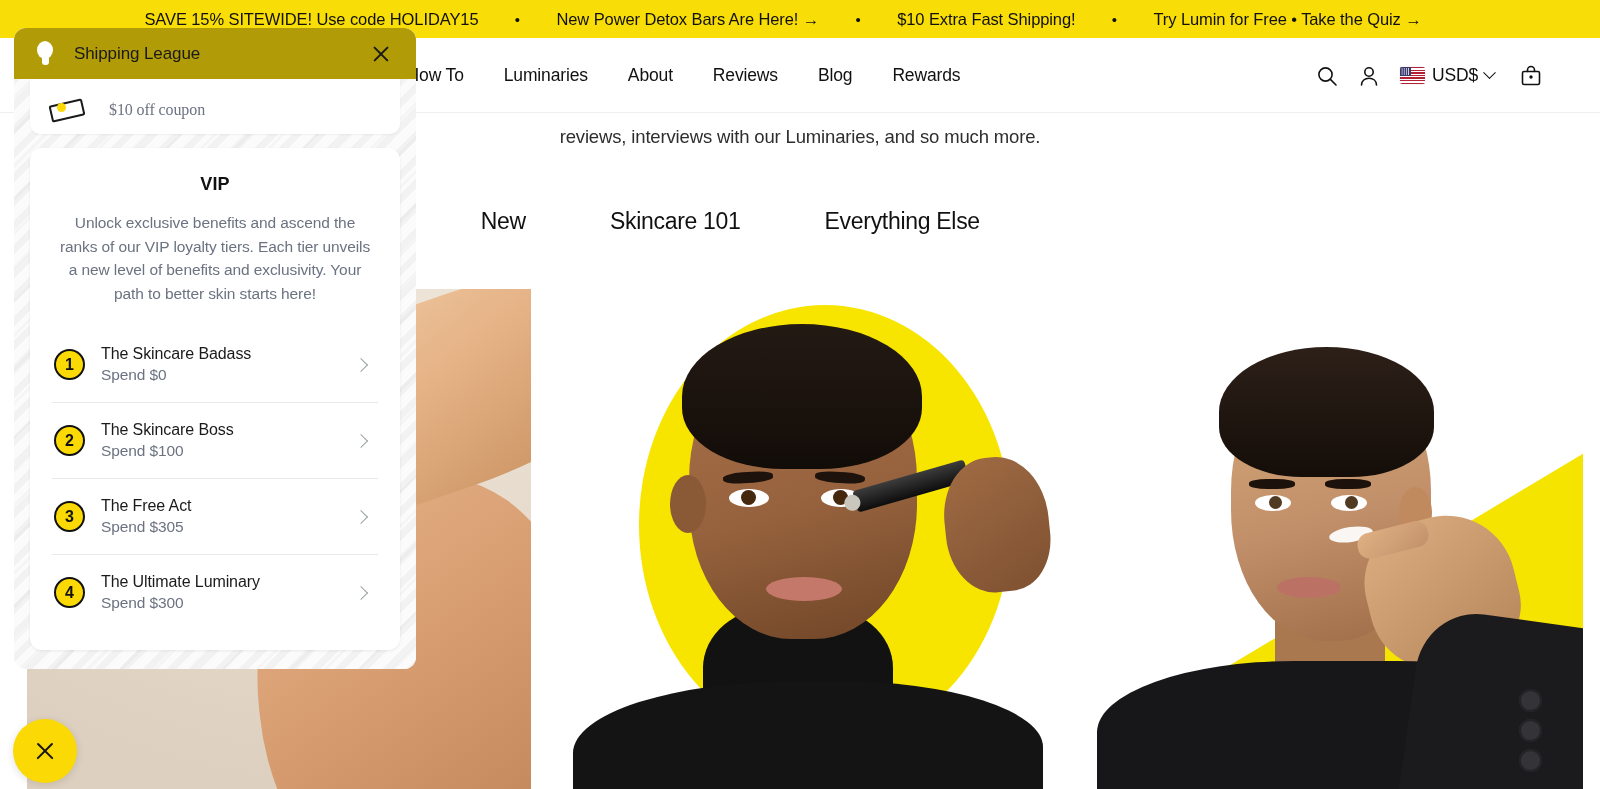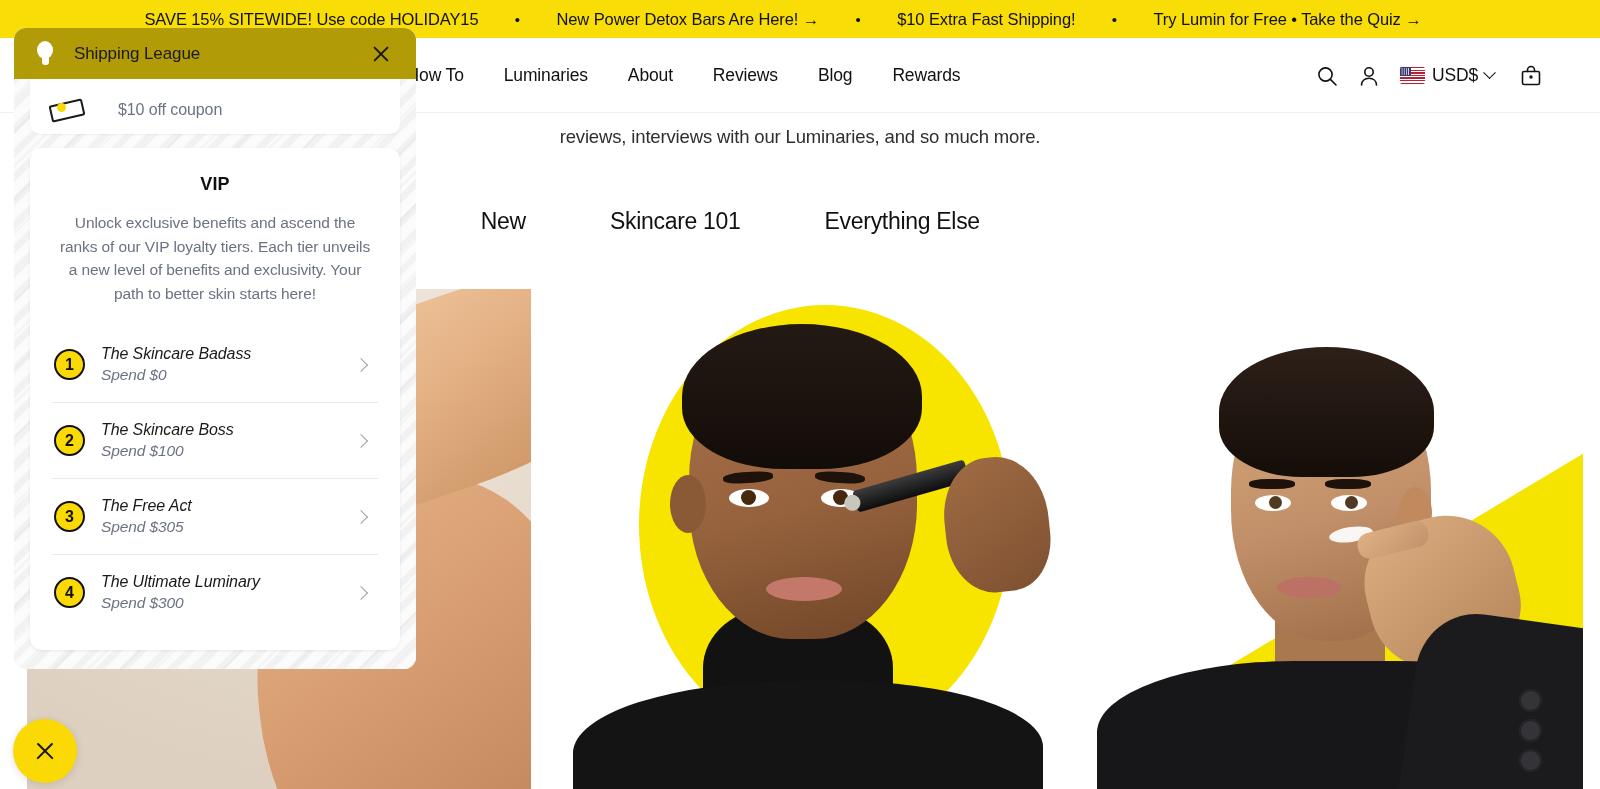--- a/index.html
+++ b/index.html
@@ -491,22 +491,23 @@
     margin-top: 0px;
     background:#ffffff;
     border-radius: 10px;
     height: 106px;
     padding: 0 18px;
     display:flex; align-items:flex-end;
     box-shadow: 0 1px 2px rgba(0,0,0,.05);
   }
   .coupon-row {
     display:flex; align-items:center;
-    gap: 30px;
+    gap: 21px;
     padding-bottom: 10px;
+    font-family: Liberation Serif, serif;
   }
   .coupon-icon {
     width: 40px; height: 28px;
     position: relative; flex:none;
   }
   .coupon-icon .tag{
     position:absolute; left:2px; top:6px;
     width:34px;height:17px;
     border:2px solid #1a1a1a;
     border-radius:2px;
@@ -557,21 +558,21 @@
   .tier:first-child { border-top: none; }
   .tier-badge {
     width: 31px; height: 31px; flex:none;
     border-radius: 50%;
     background:#fad905;
     border: 2px solid #111111;
     display:flex; align-items:center; justify-content:center;
     font-size: 16px; font-weight: bold; color:#111;
     margin-right: 16px;
   }
-  .tier-text { flex:1;font-style:italic; }
+  .tier-text { flex:1; }
   .tier-name {
     font-size: 16px; color:#1a1a1a;
     letter-spacing:-0.1px;
     line-height: 20px;
   }
   .tier-spend {
     font-size: 15.5px; color:#6b7280;
     letter-spacing:-0.1px;
     line-height: 21px;
     margin-top: 1px;

